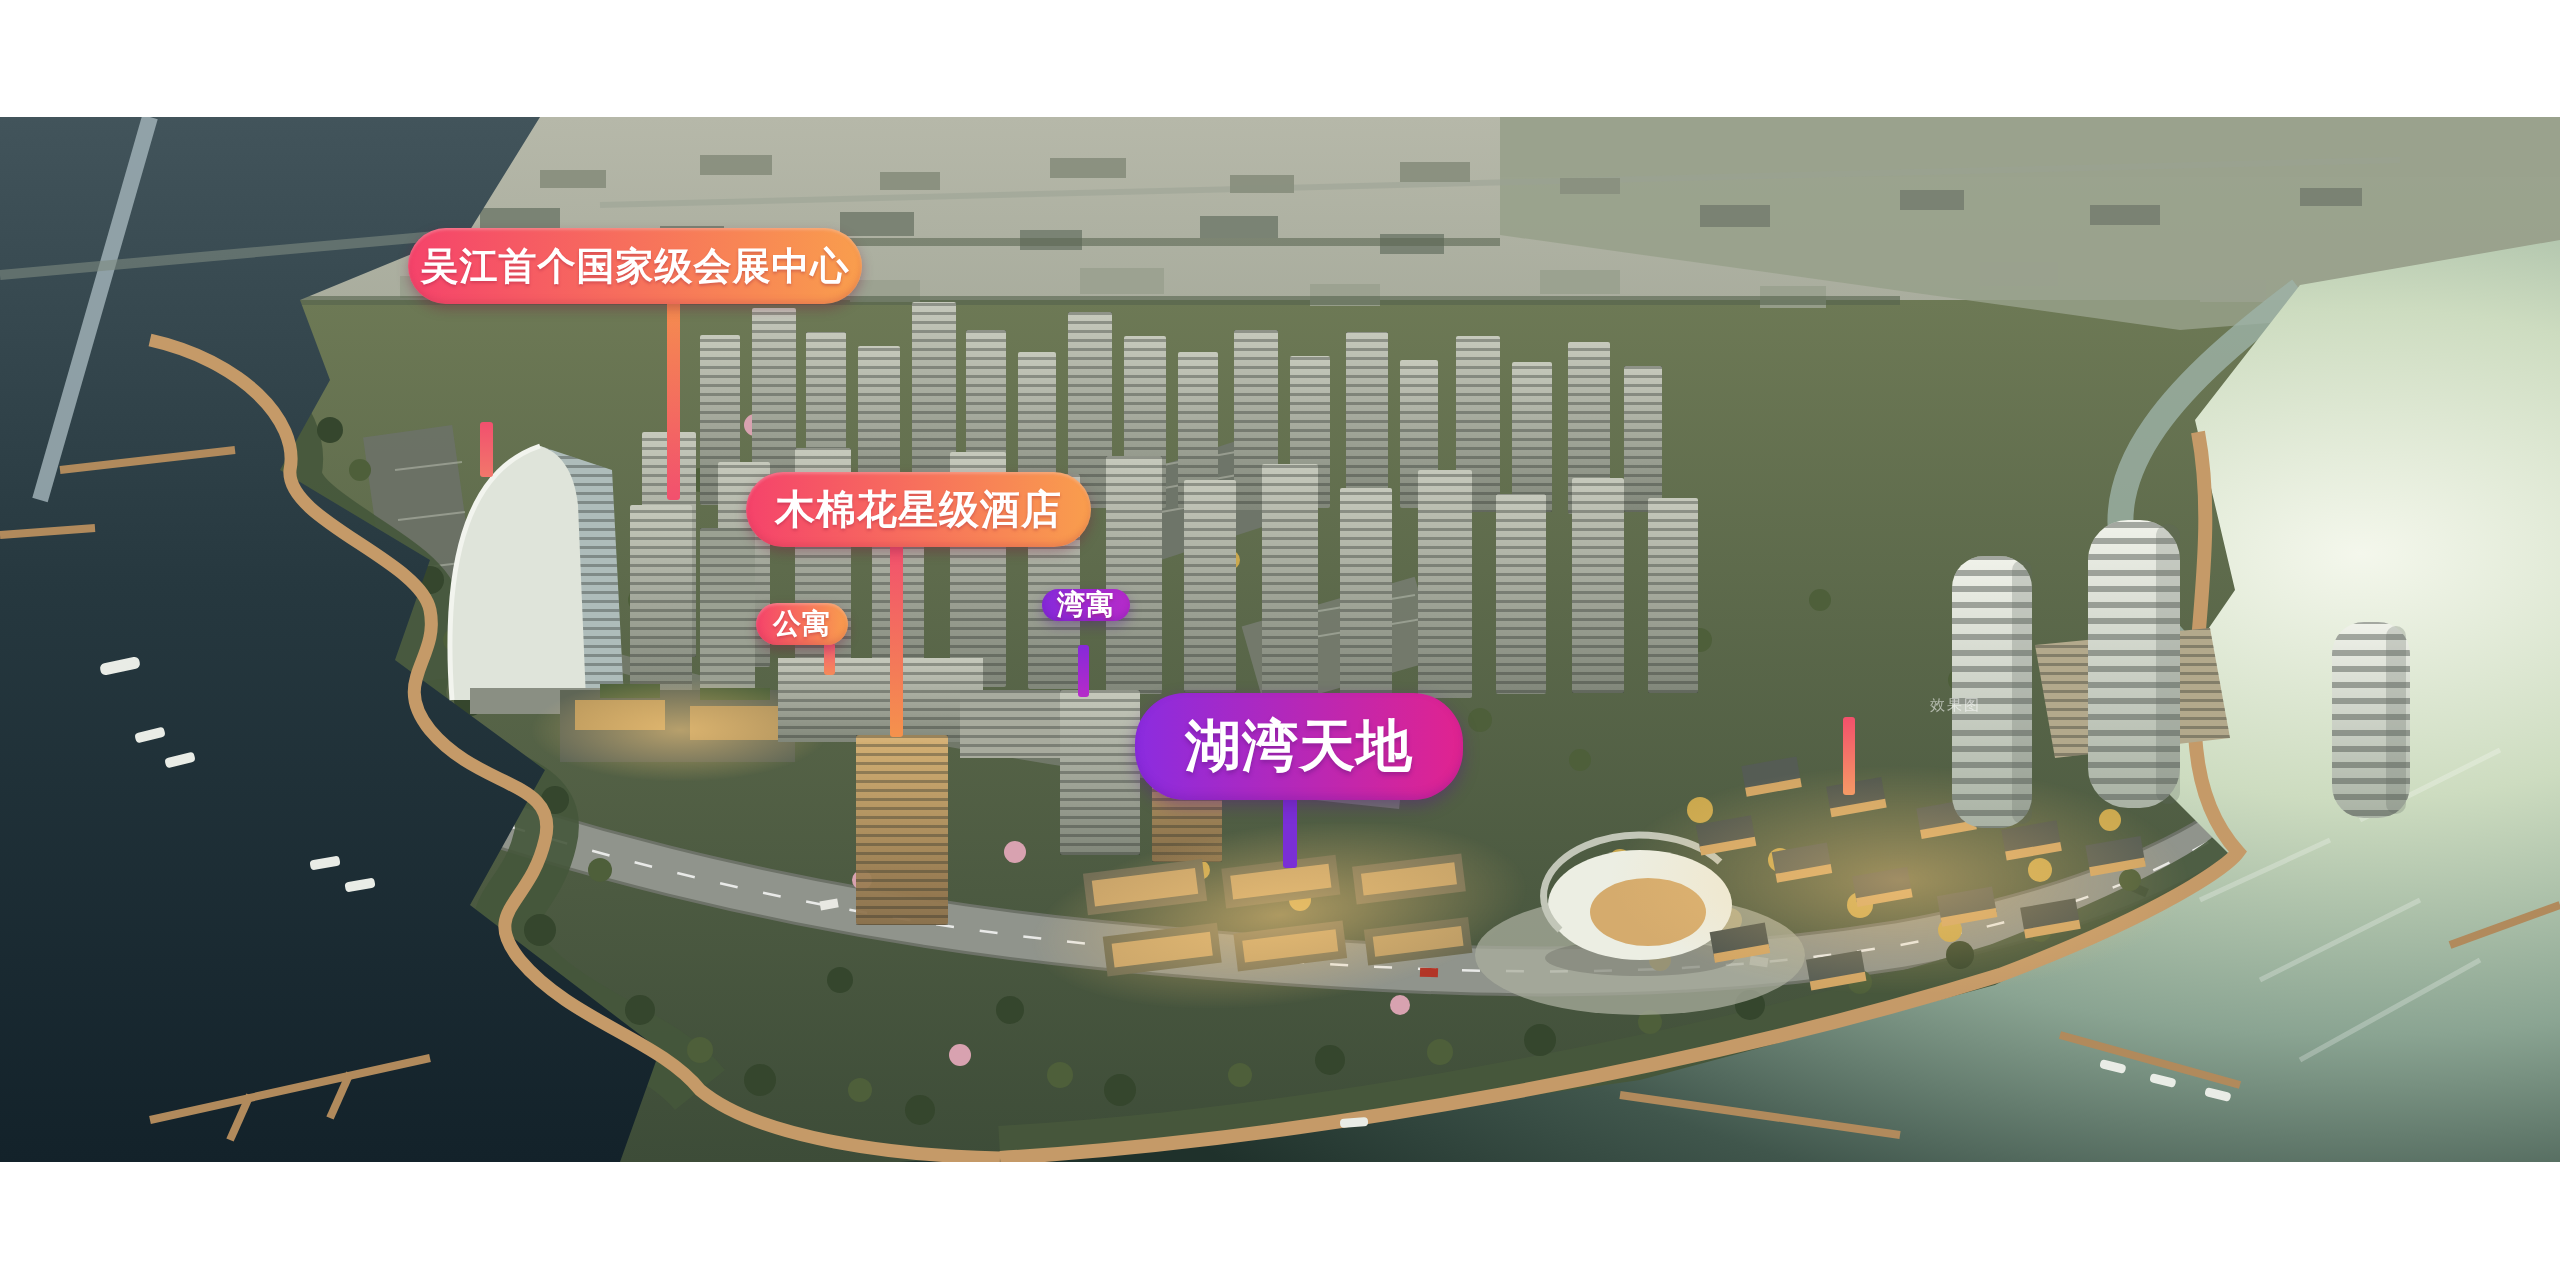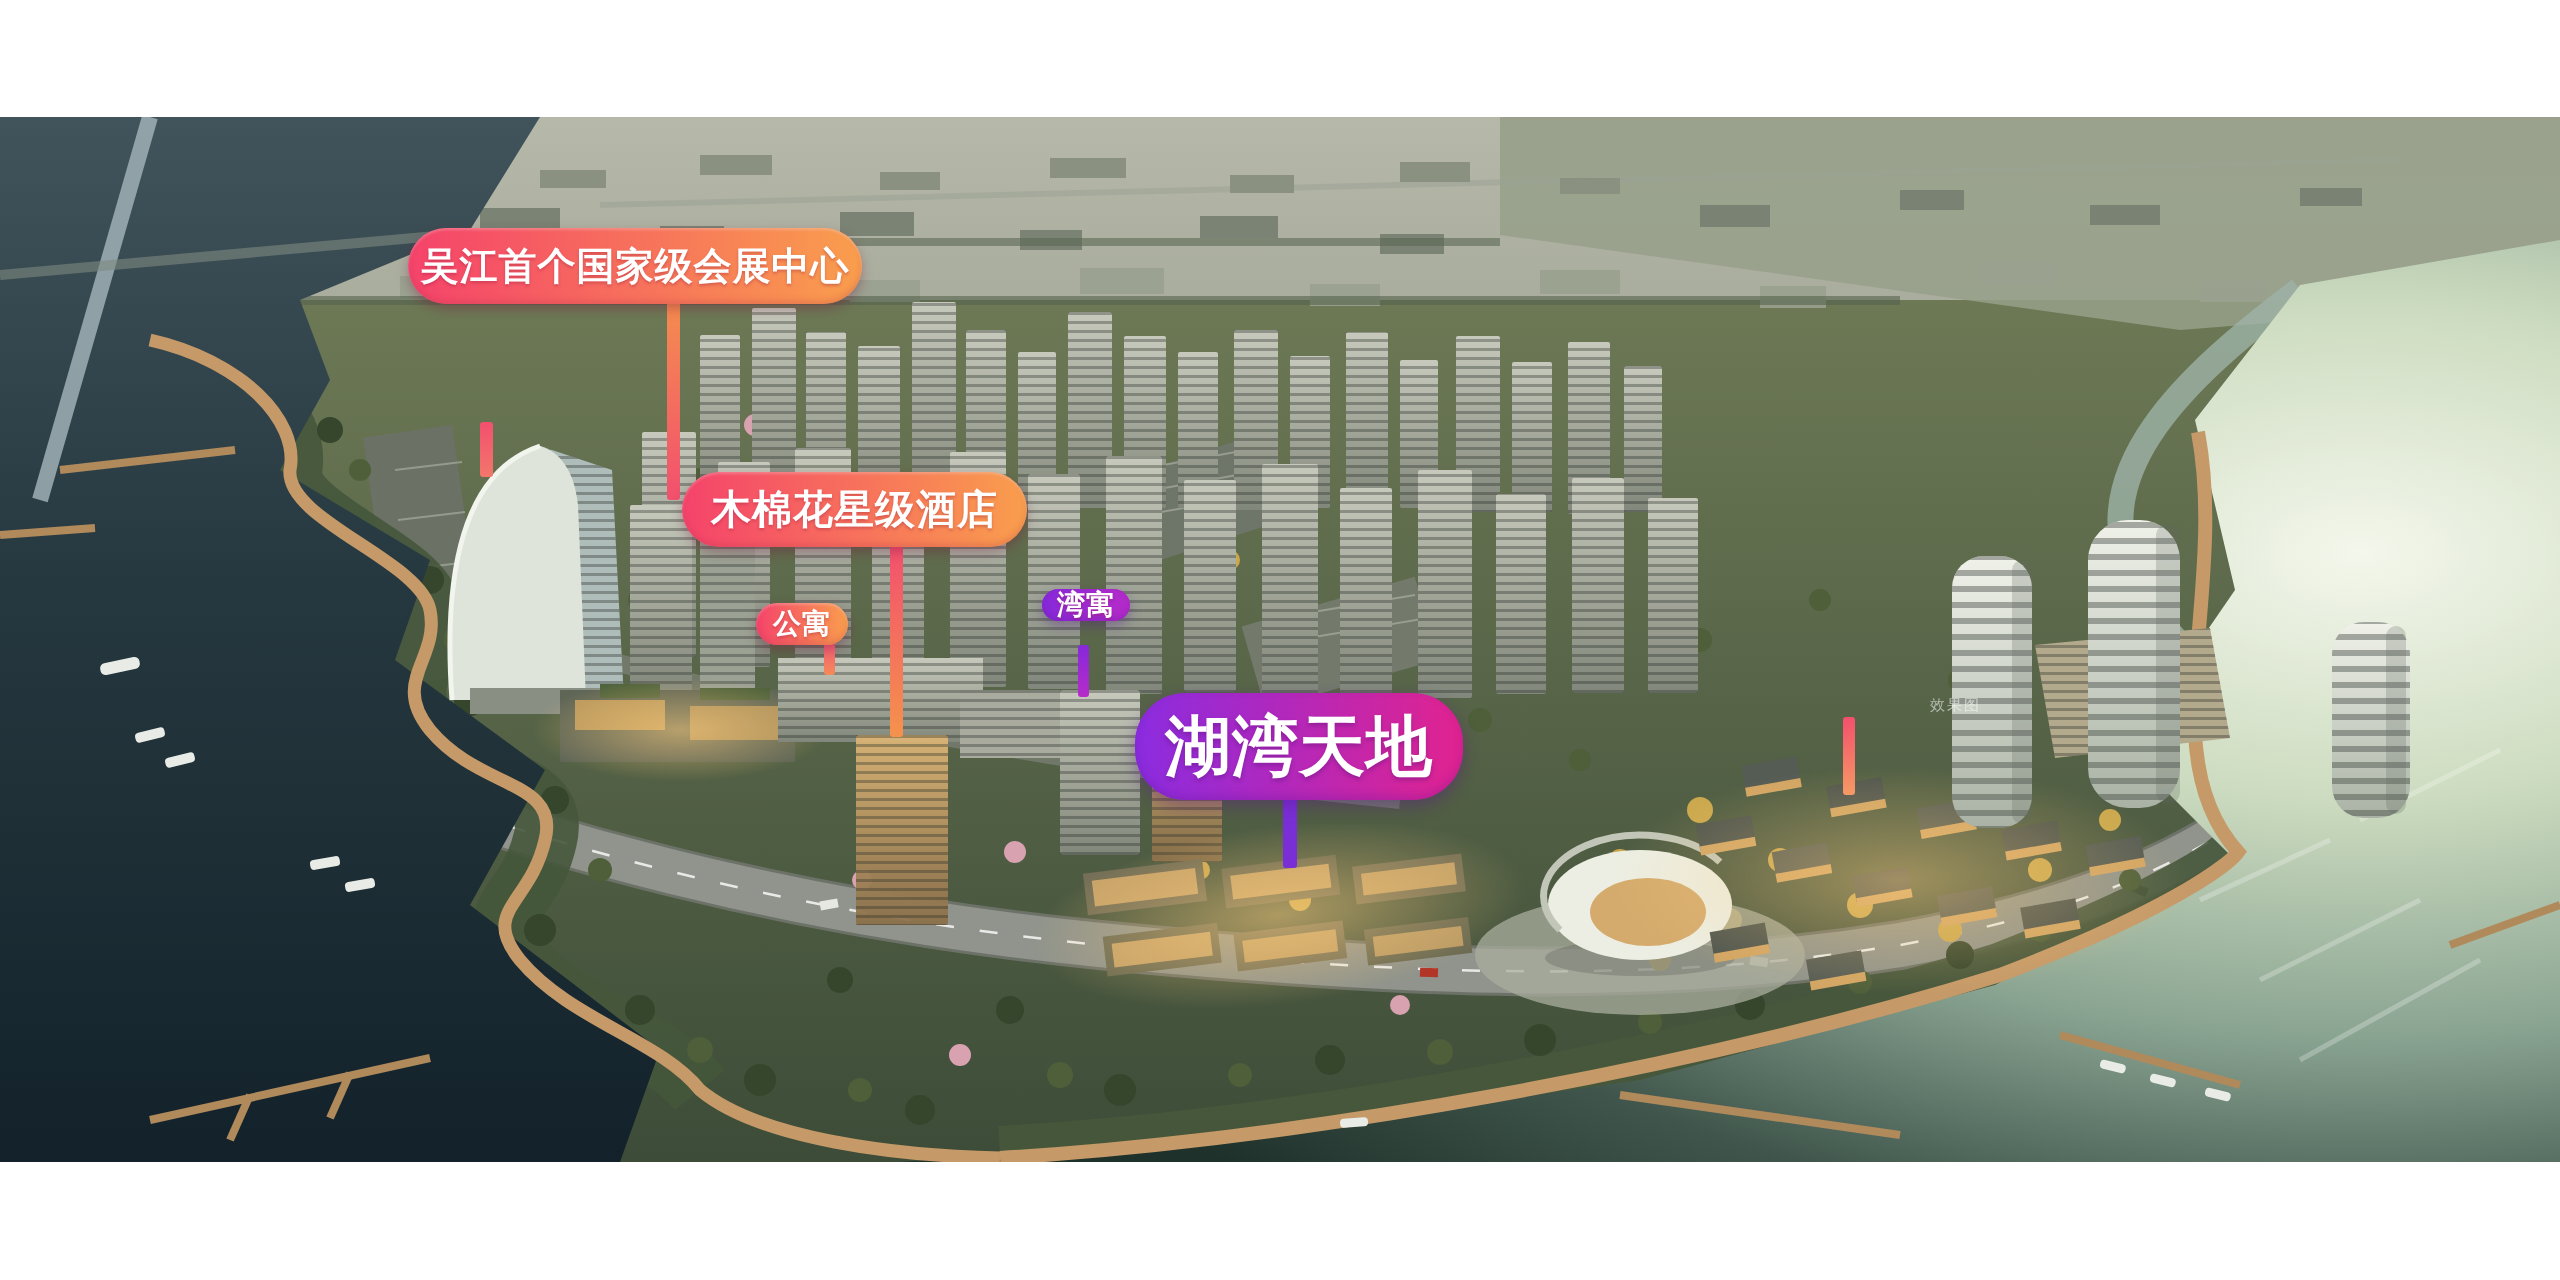--- a/index.html
+++ b/index.html
@@ -27,26 +27,26 @@
   .conn-cultural{left:1843px;top:600px;width:12px;height:78px;
       background:linear-gradient(180deg,#f3506b,#f59a65);}
 
   .pill{position:absolute;z-index:3;display:flex;align-items:center;justify-content:center;
         color:var(--label_text,#ffffff);font-weight:700;white-space:nowrap;
         background:linear-gradient(90deg,var(--pill_from,#f5436b),var(--pill_to,#f99e4d));
         box-shadow:0 5px 12px rgba(120,20,60,.35), inset 0 -3px 6px rgba(170,40,70,.22), inset 0 2px 3px rgba(255,255,255,.25);
         text-shadow:0 2px 3px rgba(150,30,60,.35);letter-spacing:1px;}
   .pill-convention{left:408px;top:111px;width:454px;height:76px;border-radius:38px;font-size:38px;}
   .pill-taihu{left:290px;top:232px;width:390px;height:75px;border-radius:38px;font-size:40px;}
-  .pill-kapok{left:682px;top:355px;width:345px;height:75px;border-radius:38px;font-size:40px;}
+  .pill-kapok{left:746px;top:355px;width:345px;height:75px;border-radius:38px;font-size:40px;}
   .pill-apartment{left:756px;top:486px;width:92px;height:42px;border-radius:21px;font-size:28px;}
   .pill-bay{left:1042px;top:472px;width:88px;height:32px;border-radius:20px;font-size:28px;
         background:linear-gradient(90deg,var(--violet_from,#8629da),var(--violet_to,#b62bc9));
         box-shadow:0 5px 12px rgba(80,20,140,.35), inset 0 -3px 6px rgba(90,20,150,.25);}
-  .pill-grand{left:1135px;top:576px;width:328px;height:107px;border-radius:50px;font-size:66px;
+  .pill-grand{left:1135px;top:576px;width:328px;height:107px;border-radius:50px;font-size:56px;
         background:linear-gradient(90deg,var(--grand_from,#8b2ce0),var(--grand_to,#e1238f));
         box-shadow:0 6px 16px rgba(90,20,140,.4), inset 0 -4px 8px rgba(90,20,150,.25);
         text-shadow:0 3px 4px rgba(90,20,120,.4);}
   .pill-cultural{left:1703px;top:535px;width:295px;height:67px;border-radius:34px;font-size:40px;}
   .watermark{position:absolute;z-index:4;left:1930px;top:579px;font-size:15px;color:rgba(255,255,255,.55);
         letter-spacing:2px;}
 </style>
 </head>
 <body>
 

